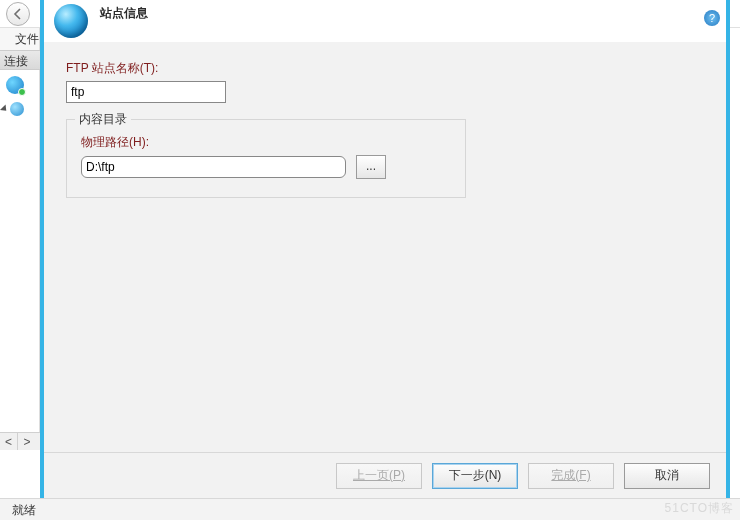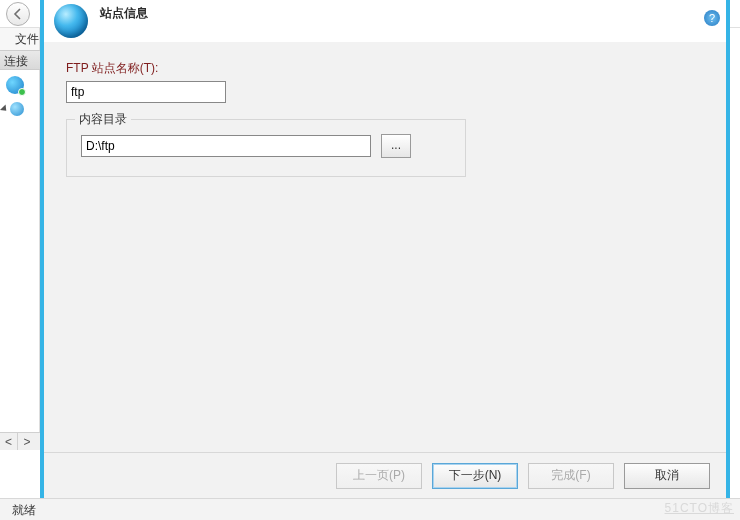--- a/index.html
+++ b/index.html
@@ -24,27 +24,27 @@
   .globe-big { width:34px; height:34px; border-radius:50%; background:radial-gradient(circle at 35% 30%, #b8edff 0%, #45b9ee 35%, #0a74bb 80%); box-shadow:inset -2px -3px 6px rgba(0,0,0,.25);}
   .dlg-title { font-size:12px; font-weight:bold; color:#2b2b2b; margin-top:-16px;}
   .help { position:absolute; right:6px; top:10px; width:16px;height:16px;border-radius:50%;background:radial-gradient(#6fc1f2,#2478c0); color:#fff; text-align:center; font-size:11px; line-height:16px;}
   .dlg-body { position:absolute; left:0; top:42px; right:0; bottom:46px; background:#f2f2f2; padding:18px 22px;}
   .label { color:#7f1d1d; margin-bottom:4px; }
   .txt { border:1px solid #888; background:#fff; height:22px; padding:2px 4px; color:#000; }
   .txt.name { width:160px; }
   .fieldset { margin-top:16px; border:1px solid #d6d6d6; padding:14px 14px 18px; width:400px; position:relative; background:#f2f2f2;}
   .legend { position:absolute; top:-9px; left:8px; background:#f2f2f2; padding:0 4px; color:#333;}
   .path-row { display:flex; align-items:center; gap:10px; }
-  .txt.path { width:290px; }
+  .txt.path { width:265px;border-radius:6px; }
   .browse { width:30px; height:24px; border:1px solid #9a9a9a; background:linear-gradient(#fff,#e6e6e6); text-align:center; line-height:20px; color:#333;}
   .dlg-foot { position:absolute; left:0; right:0; bottom:0; height:46px; border-top:1px solid #d8d8d8; background:#f2f2f2; display:flex; justify-content:flex-end; align-items:center; gap:10px; padding-right:16px;}
   .btn { min-width:86px; height:26px; border:1px solid #9a9a9a; background:linear-gradient(#fdfdfd,#e7e7e7); color:#333; line-height:22px; text-align:center; padding:0 10px;}
-  .btn.disabled { color:#aaa; border-color:#c8c8c8; background:linear-gradient(#f7f7f7,#efefef); }
+  .btn.disabled { color:#aaa; border-color:#c8c8c8; background:linear-gradient(#f7f7f7,#efefef);text-decoration:underline; }
   .btn.primary { border-color:#5aa7d8; box-shadow:0 0 0 1px #a9d3ef inset; }
-  .watermark { position:absolute; right:6px; bottom:3px; color:#d9d9d9; font-size:12px; letter-spacing:1px; pointer-events:none;text-decoration:underline;}
+  .watermark { position:absolute; right:6px; bottom:3px; color:#d9d9d9; font-size:12px; letter-spacing:1px; pointer-events:none;}
 </style>
 </head>
 <body>
 
 <div class="back-row">
   <div class="back-btn">
     <svg width="12" height="12" viewBox="0 0 12 12">
         <path d="M8 1 L3 6 L8 11" stroke="#707070" stroke-width="1.6" fill="none"></path>
       </svg>
   </div>
@@ -72,20 +72,21 @@
     <div class="dlg-title">站点信息</div>
     <div class="help">?</div>
   </div>
 
   <div class="dlg-body">
     <div class="label">FTP 站点名称(T):</div>
     <input class="txt name" value="ftp" style="">
 
     <div class="fieldset">
       <div class="legend">内容目录</div>
+      <div class="label">物理路径(H):</div>
       <div class="path-row">
         <input class="txt path" value="D:\ftp" style="">
         <div class="browse">...</div>
       </div>
     </div>
   </div>
 
   <div class="dlg-foot">
     <div class="btn disabled">上一页(P)</div>
     <div class="btn primary">下一步(N)</div>

